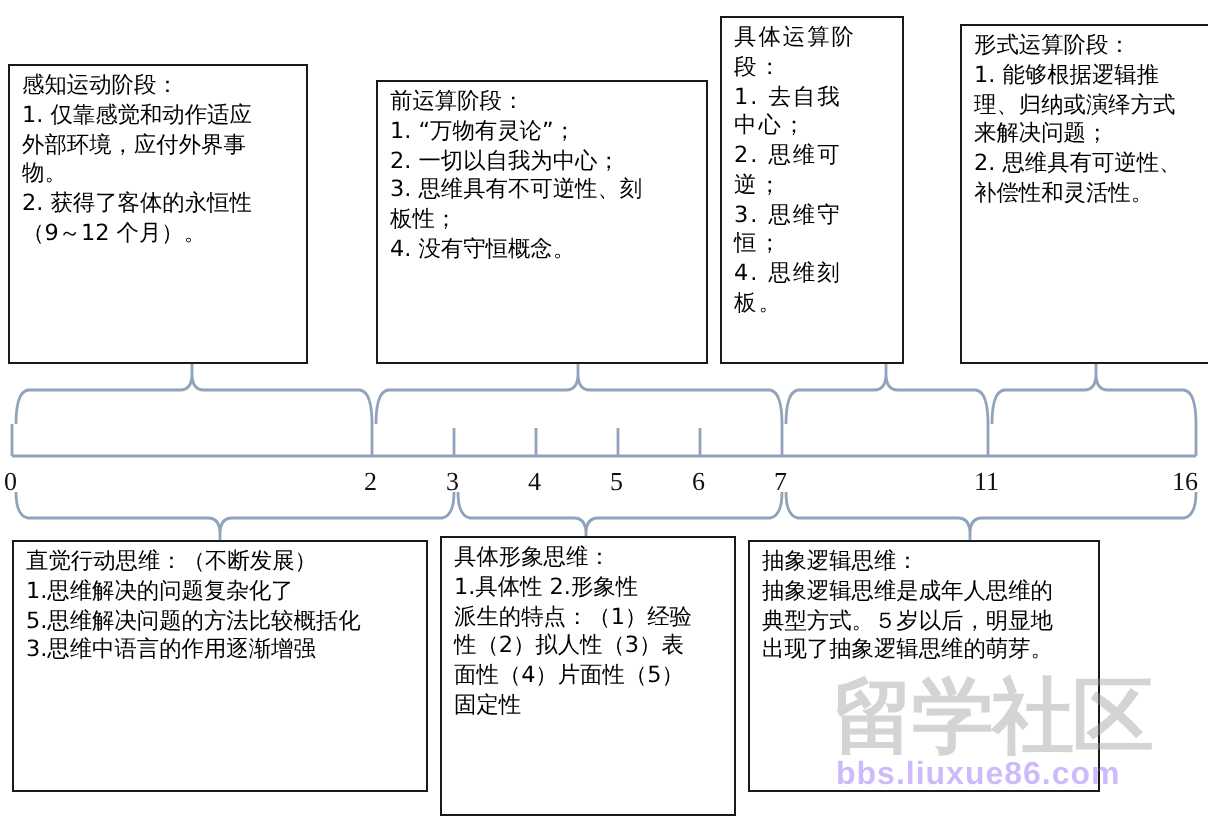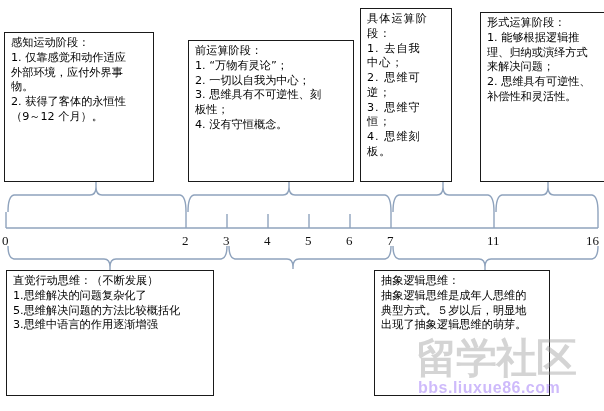--- a/index.html
+++ b/index.html
@@ -168,20 +168,23 @@
 
   <div class="box" id="box-formal">形式运算阶段：
 1. 能够根据逻辑推理、归纳或演绎方式来解决问题；
 2. 思维具有可逆性、补偿性和灵活性。</div>
 
   <div class="box" id="box-intuitive">直觉行动思维：（不断发展）
 1.思维解决的问题复杂化了
 5.思维解决问题的方法比较概括化
 3.思维中语言的作用逐渐增强</div>
 
+  <div class="box" id="box-imagery">具体形象思维：
+1.具体性 2.形象性
+派生的特点：（1）经验性（2）拟人性（3）表面性（4）片面性（5）固定性</div>
 
   <div class="box" id="box-abstract">抽象逻辑思维：
 抽象逻辑思维是成年人思维的典型方式。５岁以后，明显地出现了抽象逻辑思维的萌芽。</div>
 
   <div id="watermark">
     <div id="wm-chars">留学社区</div>
     <div id="wm-url">bbs.liuxue86.com</div>
   </div>
 
 </div>

